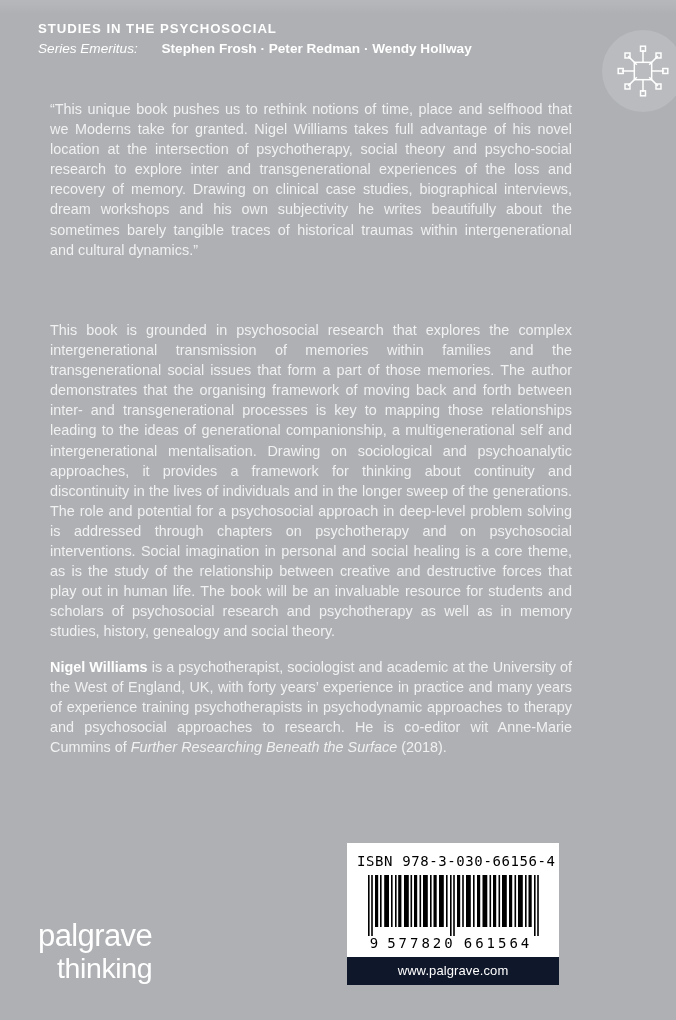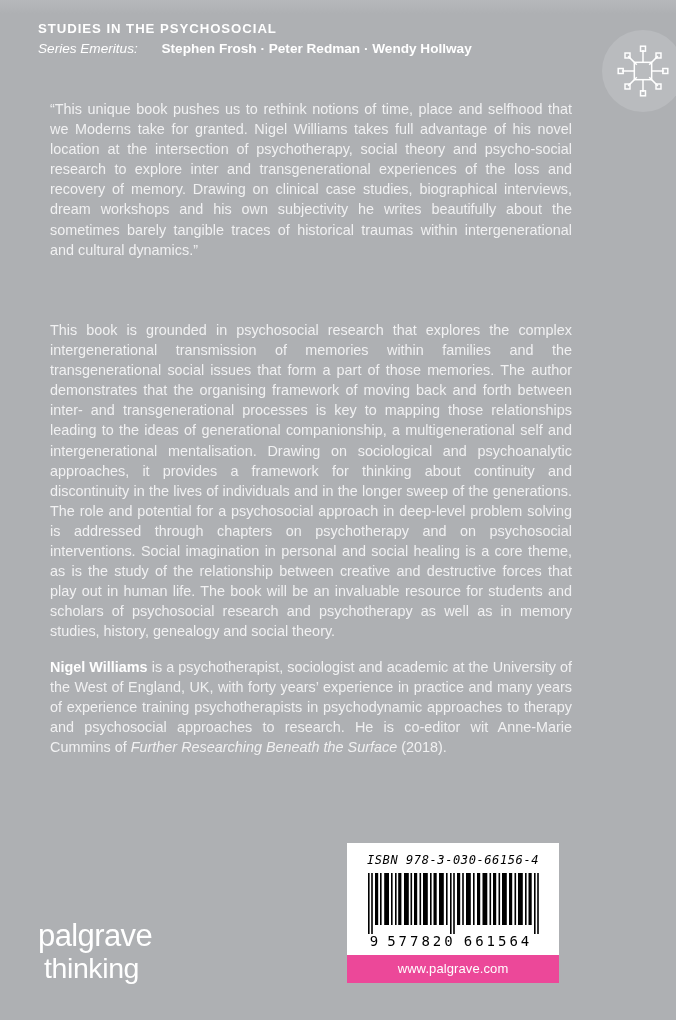--- a/index.html
+++ b/index.html
@@ -111,20 +111,21 @@
   .bio-block i { font-style: italic; }
 
   
   .palgrave-logo {
     position: absolute;
     left: 38px;
     top: 920px;
     color: #ffffff;
     line-height: 1;
     user-select: none;
+    text-align: right;
   }
   .palgrave-logo .l1 {
     display: block;
     font-size: 31px;
     letter-spacing: -0.6px;
     font-weight: 400;
   }
   .palgrave-logo .l2 {
     display: block;
     font-size: 28.5px;
@@ -143,26 +144,25 @@
   }
   .isbn-card {
     background: #ffffff;
     padding: 8px 10px 5px 10px;
     box-sizing: border-box;
     width: 212px;
   }
   .isbn-text {
     text-align: center;
     font-family: "DejaVu Sans Mono", "Liberation Mono", monospace;
-    font-size: 12px;
+    font-size: 14px;
     letter-spacing: 0.6px;
     color: #000000;
     margin: 2px 0 6px 0;
     white-space: nowrap;
-    font-style: italic;
   }
   .barcode {
     height: 61px;
     width: 186px;
     margin: 0 auto;
     display: block;
   }
   .barcode-digits {
     display: flex;
     align-items: baseline;
@@ -171,21 +171,21 @@
     font-size: 14px;
     color: #000;
     letter-spacing: 3px;
     margin-top: -1px;
     height: 17px;
   }
   .bd-lead { margin-right: 5px; letter-spacing: 0; }
   .bd-group { margin: 0 4px; }
   .url-band {
     width: 212px;
-    background: #ec4899;
+    background: #0f172a;
     color: #ffffff;
     text-align: center;
     font-size: 13px;
     padding: 6px 0 7px 0;
     box-sizing: border-box;
     letter-spacing: 0.1px;
   }
 </style>
 </head>
 <body>

